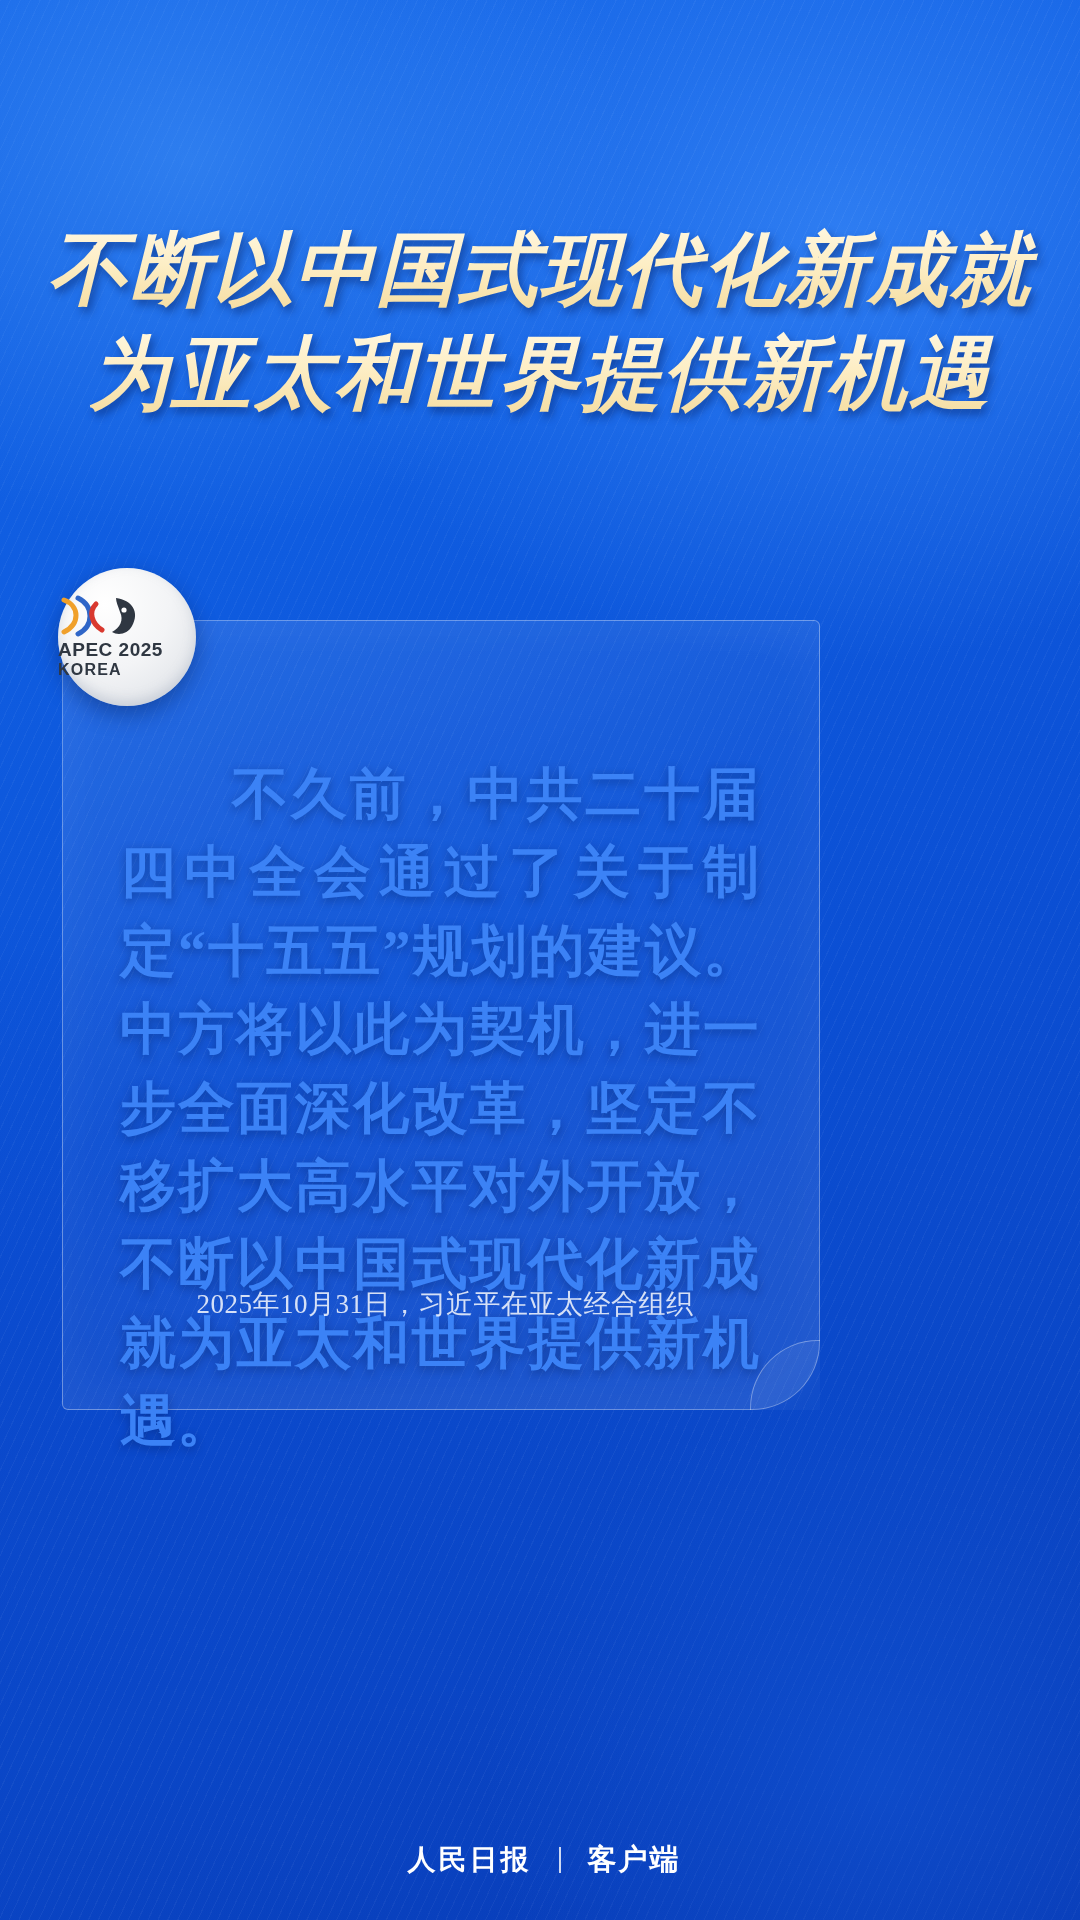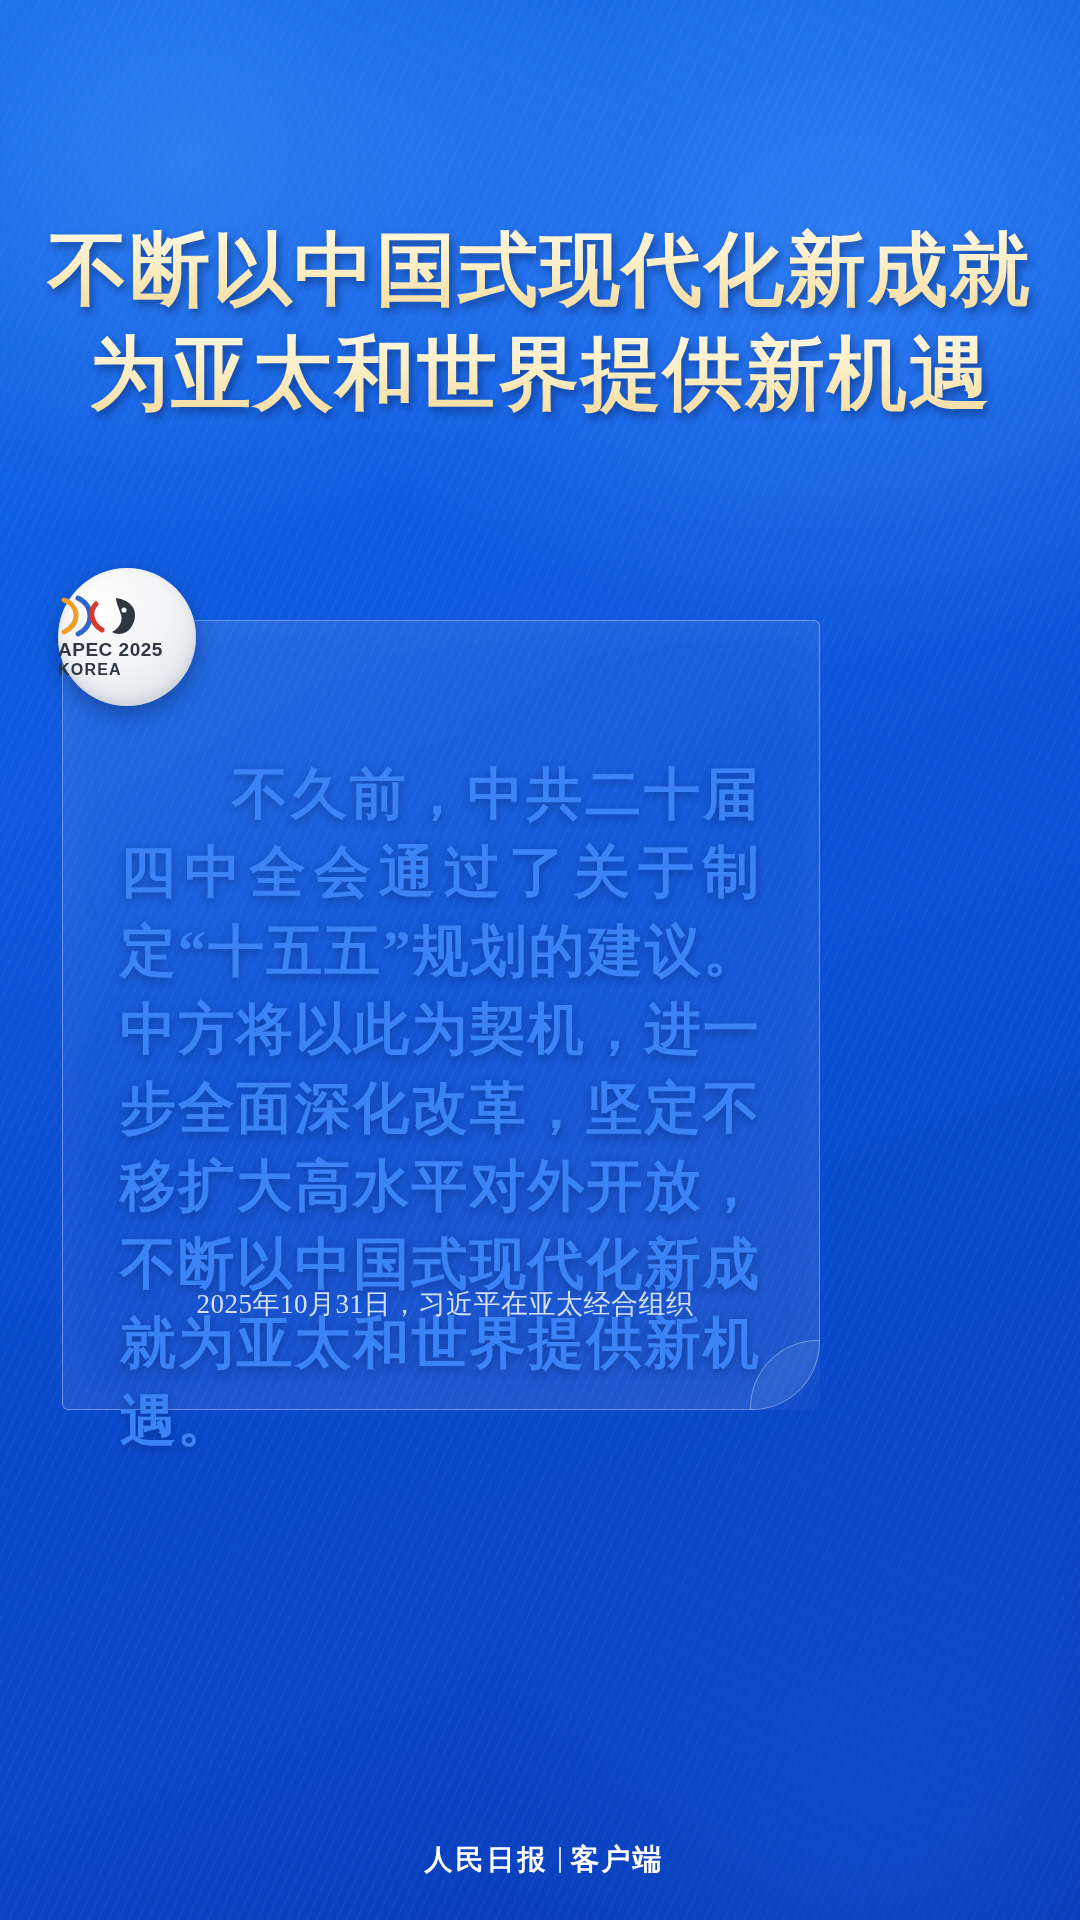--- a/index.html
+++ b/index.html
@@ -46,20 +46,21 @@
     font-size:80px;
     line-height:1.30;
     letter-spacing:2px;
     color:#fdf0d0;
     background:linear-gradient(180deg, #fff8e4 0%, #fdeec5 45%, #f3d99a 100%);
     -webkit-background-clip:text;
     background-clip:text;
     -webkit-text-fill-color:transparent;
     filter:drop-shadow(3px 5px 4px rgba(0,20,80,0.45));
     white-space:nowrap;
+    font-style:italic;
   }
 
   
   .badge {
     position:absolute; left:58px; top:568px;
     width:138px; height:138px; border-radius:50%;
     background:radial-gradient(circle at 34% 26%, #ffffff 0%, #f3f4f6 48%, #d9dde3 100%);
     box-shadow:0 8px 22px rgba(0,25,80,0.40), inset 0 -5px 12px rgba(150,160,180,0.35);
     display:flex; flex-direction:column; align-items:flex-start; justify-content:center;
     z-index:6;
@@ -113,21 +114,21 @@
     font-size:27px;
     line-height:1.58;
     color:rgba(255,255,255,0.82);
     letter-spacing:0.5px;
     z-index:5;
   }
 
   
   .footer {
     position:absolute; left:8px; right:0; bottom:40px;
-    display:flex; align-items:center; justify-content:center; gap:10px;
+    display:flex; align-items:center; justify-content:center; gap:27px;
     z-index:6;
   }
   .footer-logo {
     font-family:"Liberation Serif", serif;
     font-weight:bold; font-size:28px; color:#ffffff;
     letter-spacing:3px;
   }
   .footer-divider {
     width:2px; height:26px; background:rgba(255,255,255,0.8);
   }

